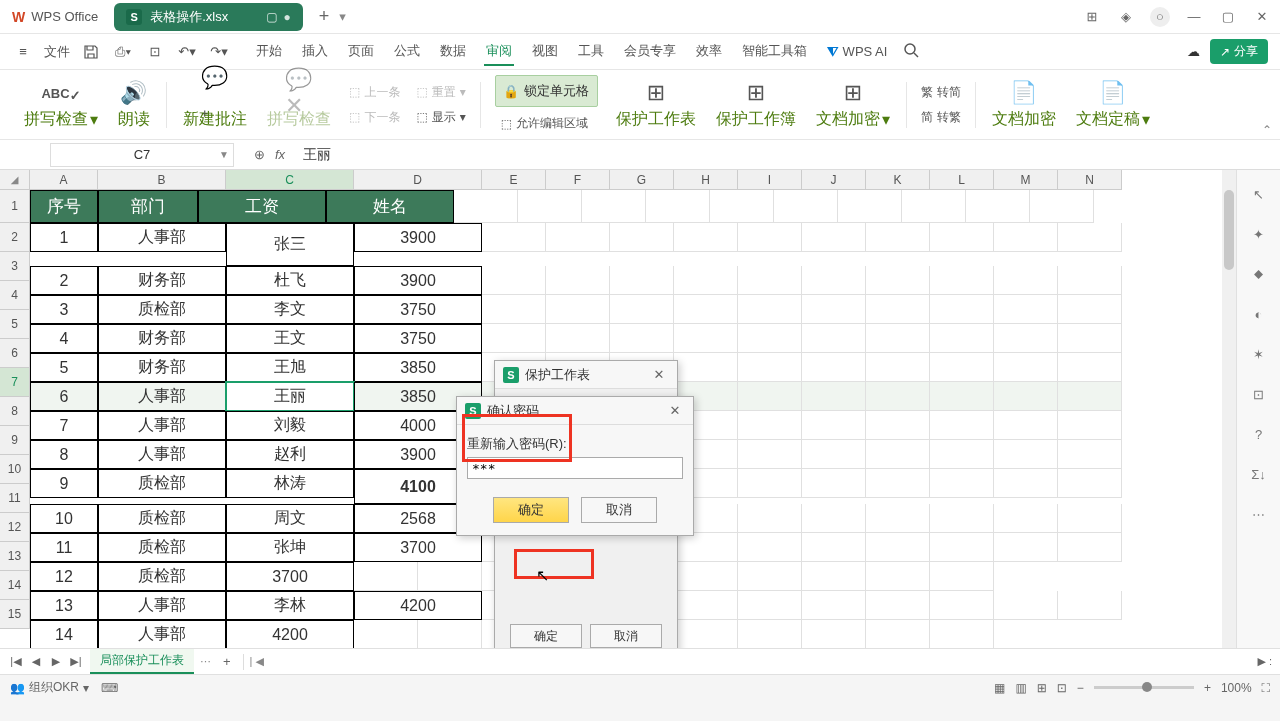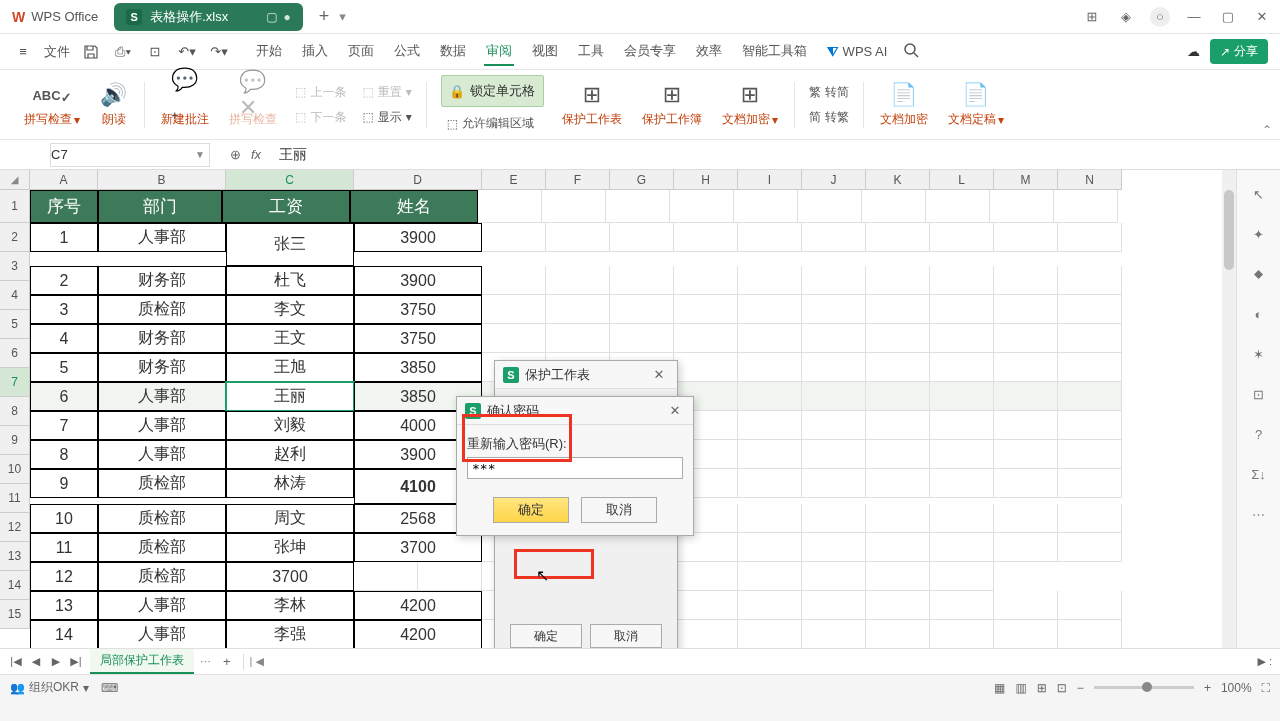--- a/index.html
+++ b/index.html
@@ -24,30 +24,30 @@
 .menubar .tabs .tab.active { color: #1a8f5a; border-bottom: 2px solid #1a8f5a; font-weight: 500; }
 .wps-ai { display: flex; align-items: center; gap: 4px; color: #555; margin-left: 10px; }
 .wps-ai .ai-logo { color: #0078d4; font-weight: bold; }
 .search-btn { margin-left: 8px; color: #555; cursor: pointer; }
 .menubar-right { margin-left: auto; display: flex; align-items: center; gap: 10px; }
 .share-btn { background: #1a9e6a; color: #fff; padding: 4px 10px; border-radius: 4px; display: flex; align-items: center; gap: 4px; cursor: pointer; font-size: 12px; }
 
 .ribbon { height: 70px; background: #fff; display: flex; align-items: center; padding: 0 16px; gap: 4px; border-bottom: 1px solid #e6e6e6; position: relative; }
 .ribbon-group { display: flex; flex-direction: column; align-items: center; justify-content: center; height: 100%; padding: 0 8px; gap: 2px; }
 .ribbon-group .big-icon { width: 28px; height: 28px; display: flex; align-items: center; justify-content: center; font-size: 22px; color: #555; }
-.ribbon-group .label { font-size: 12px; color: #c2410c; display: flex; align-items: center; gap: 2px; }
+.ribbon-group .label { font-size: 16px; color: #4d7c0f; display: flex; align-items: center; gap: 2px; }
 .ribbon-sep { width: 1px; height: 46px; background: #e6e6e6; margin: 0 4px; }
 .ribbon-stack { display: flex; flex-direction: column; gap: 4px; }
 .ribbon-item-sm { display: flex; align-items: center; gap: 4px; font-size: 12px; color: #555; padding: 2px 6px; cursor: pointer; }
 .ribbon-item-sm.disabled { color: #bbb; }
 .lock-cell-btn { background: #d9ead3; border: 1px solid #a8cfa0; padding: 6px 8px; display: flex; align-items: center; gap: 4px; border-radius: 2px; color: #333; font-size: 13px; }
 .ribbon-collapse { position: absolute; right: 8px; bottom: 2px; font-size: 12px; color: #888; cursor: pointer; }
 
 .formula-bar { height: 30px; background: #fff; display: flex; align-items: center; border-bottom: 1px solid #dcdcdc; }
-.name-box { width: 160px; height: 24px; border: 1px solid #ddd; margin: 0 10px 0 50px; display: flex; align-items: center; position: relative; font-size: 13px; background: #fff; }
+.name-box { width: 184px; height: 24px; border: 1px solid #ddd; margin: 0 10px 0 50px; display: flex; align-items: center; justify-content: center; position: relative; font-size: 13px; background: #fff; }
 .name-box .dd { position: absolute; right: 4px; color: #888; font-size: 10px; }
 .fx-icons { display: flex; gap: 10px; padding: 0 10px; color: #666; align-items: center; }
 .fx-label { font-style: italic; }
 .formula-input { flex: 1; padding-left: 8px; font-size: 14px; color: #333; }
 
 .sheet-area { position: relative; background: #fff; height: 478px; display: flex; }
 .corner { position: absolute; left: 0; top: 0; width: 30px; height: 20px; background: #f0f0f0; border-right: 1px solid #ccc; border-bottom: 1px solid #ccc; display: flex; align-items: center; justify-content: center; font-size: 10px; color: #888; }
 .col-headers { position: absolute; left: 30px; top: 0; height: 20px; display: flex; }
 .col-h { height: 20px; background: #f0f0f0; border-right: 1px solid #ccc; border-bottom: 1px solid #ccc; display: flex; align-items: center; justify-content: center; font-size: 12px; color: #555; }
 .col-h.sel { background: #d4e6d4; color: #1a8f5a; }
@@ -284,21 +284,21 @@
       <div class="row-h" style="height: 29px;">10</div>
       <div class="row-h" style="height: 29px;">11</div>
       <div class="row-h" style="height: 29px;">12</div>
       <div class="row-h" style="height: 29px;">13</div>
       <div class="row-h" style="height: 29px;">14</div>
       <div class="row-h" style="height: 29px;">15</div>
     </div>
   <div class="grid-body" id="grid-body">
       <div class="grid-row">
         <div class="cell hdr-cell" style="width: 68px; height: 33px;">序号</div>
-        <div class="cell hdr-cell" style="width: 124px; height: 33px;">部门</div>
+        <div class="cell hdr-cell" style="width: 100px; height: 33px;">部门</div>
         <div class="cell hdr-cell" style="width: 128px; height: 33px;">工资</div>
         <div class="cell hdr-cell" style="width: 128px; height: 33px;">姓名</div>
         <div class="cell" style="width: 64px; height: 33px;"></div>
         <div class="cell" style="width: 64px; height: 33px;"></div>
         <div class="cell" style="width: 64px; height: 33px;"></div>
         <div class="cell" style="width: 64px; height: 33px;"></div>
         <div class="cell" style="width: 64px; height: 33px;"></div>
         <div class="cell" style="width: 64px; height: 33px;"></div>
         <div class="cell" style="width: 64px; height: 33px;"></div>
         <div class="cell" style="width: 64px; height: 33px;"></div>
@@ -508,21 +508,20 @@
         <div class="cell" style="width: 64px; height: 29px;"></div>
         <div class="cell" style="width: 64px; height: 29px;"></div>
         <div class="cell" style="width: 64px; height: 29px;"></div>
         <div class="cell" style="width: 64px; height: 29px;"></div>
         <div class="cell" style="width: 64px; height: 29px;"></div>
         <div class="cell" style="width: 64px; height: 29px;"></div>
       </div>
       <div class="grid-row">
         <div class="cell data-cell" style="width: 68px; height: 29px;">14</div>
         <div class="cell data-cell" style="width: 128px; height: 29px;">人事部</div>
-        <div class="cell data-cell" style="width: 128px; height: 29px;">李强</div>
         <div class="cell data-cell" style="width: 128px; height: 29px;">4200</div>
         <div class="cell" style="width: 64px; height: 29px;"></div>
         <div class="cell" style="width: 64px; height: 29px;"></div>
         <div class="cell" style="width: 64px; height: 29px;"></div>
         <div class="cell" style="width: 64px; height: 29px;"></div>
         <div class="cell" style="width: 64px; height: 29px;"></div>
         <div class="cell" style="width: 64px; height: 29px;"></div>
         <div class="cell" style="width: 64px; height: 29px;"></div>
         <div class="cell" style="width: 64px; height: 29px;"></div>
         <div class="cell" style="width: 64px; height: 29px;"></div>

